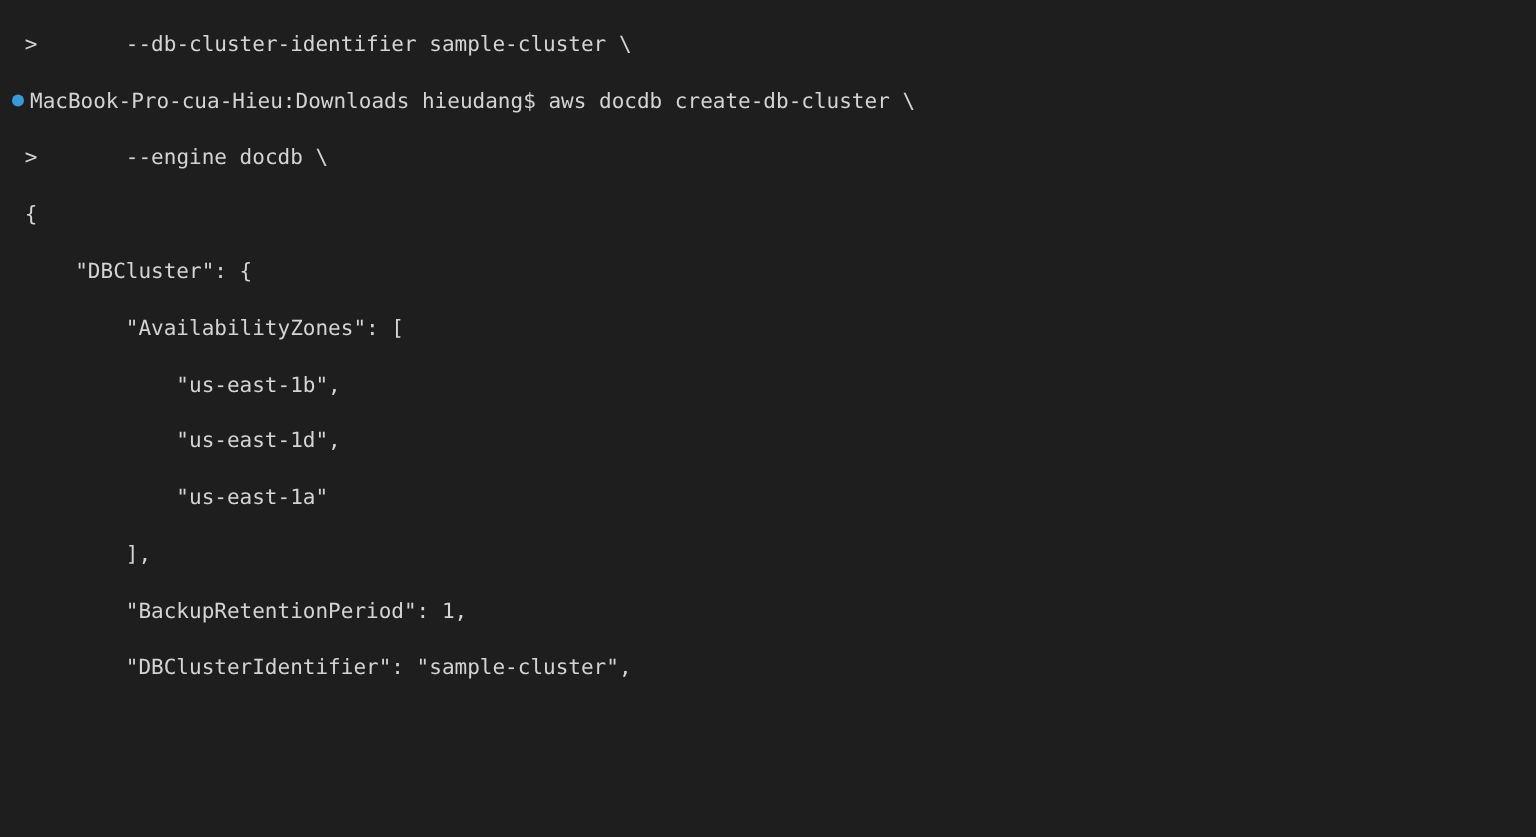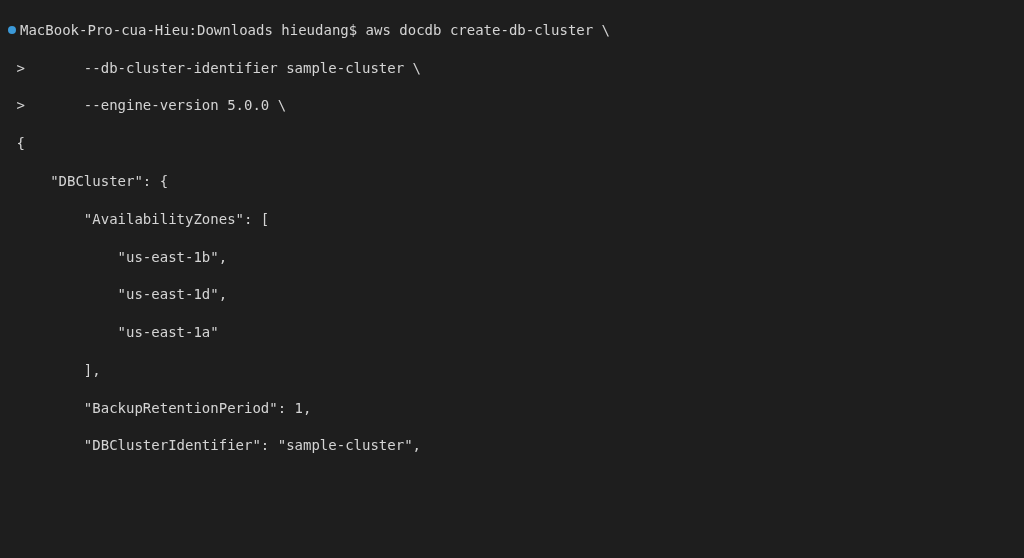--- a/index.html
+++ b/index.html
@@ -29,23 +29,23 @@
     margin-top: -2px;
   }
   .line {
     display: block;
   }
 </style>
 </head>
 <body>
 
 <div class="terminal">
+<span class="line"> &gt; <span>      --db-cluster-identifier sample-cluster \</span></span>
 <span class="line"><span class="dot"></span><span><span>MacBook-Pro-cua-Hieu</span>:<span>Downloads</span> <span>hieudang</span>$ </span><span>aws docdb create-db-cluster \</span></span>
-<span class="line"> &gt; <span>      --db-cluster-identifier sample-cluster \</span></span>
-<span class="line"> &gt; <span>      --engine-version 5.0.0 \</span></span>
+<span class="line"> &gt; <span>      --engine docdb \</span></span>
 <span class="line"> <span>{</span></span>
 <span class="line"> <span>    "DBCluster": {</span></span>
 <span class="line"> <span>        "AvailabilityZones": [</span></span>
 <span class="line"> <span>            "us-east-1b",</span></span>
 <span class="line"> <span>            "us-east-1d",</span></span>
 <span class="line"> <span>            "us-east-1a"</span></span>
 <span class="line"> <span>        ],</span></span>
 <span class="line"> <span>        "BackupRetentionPeriod": 1,</span></span>
 <span class="line"> <span>        "DBClusterIdentifier": "sample-cluster",</span></span>
 

